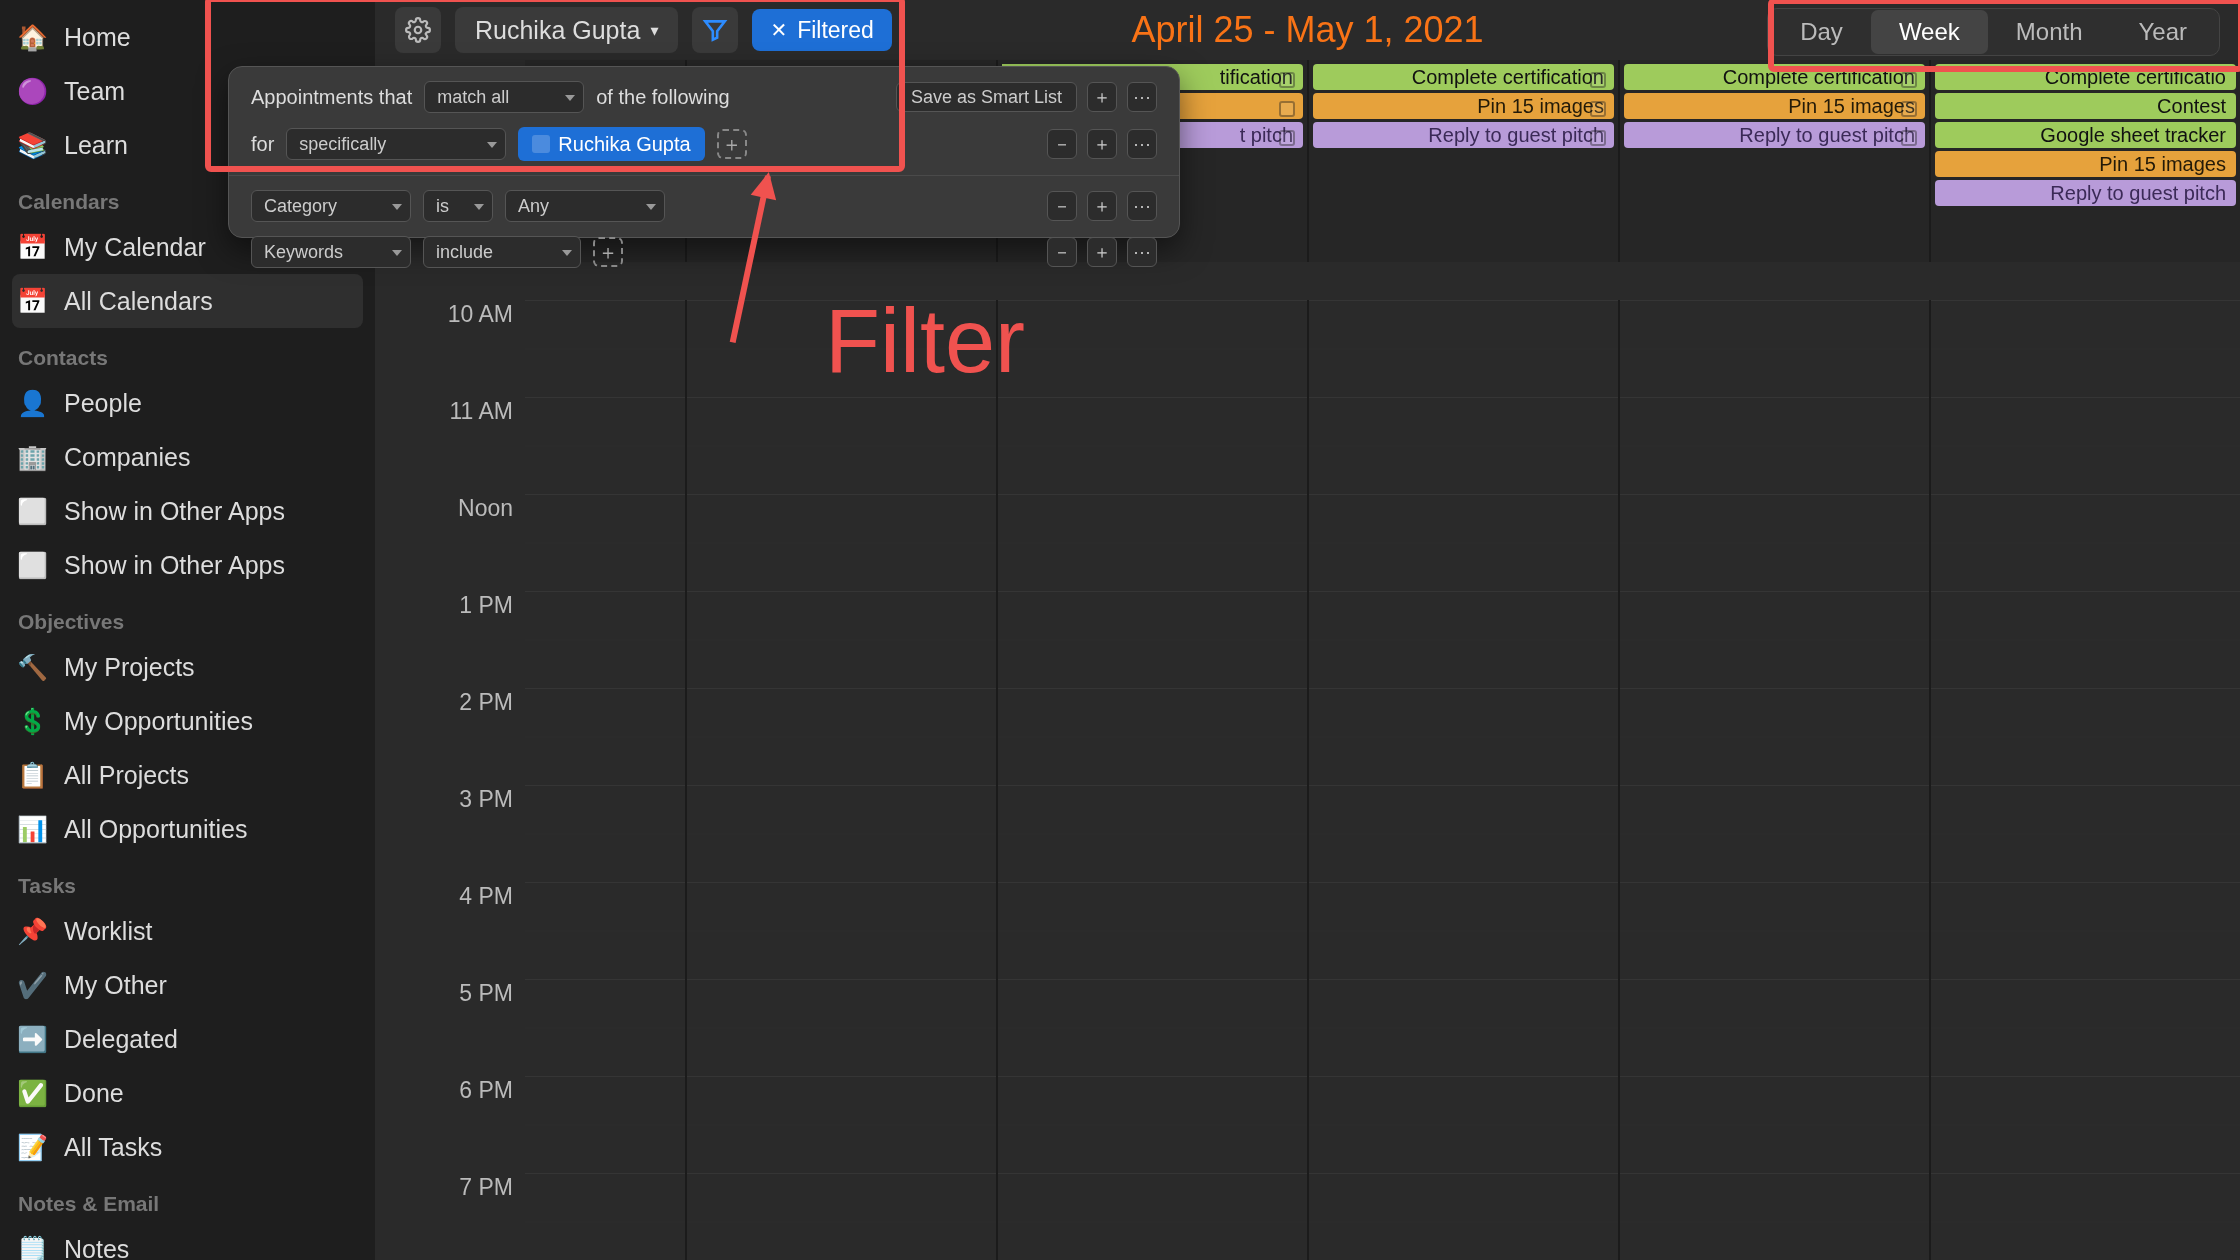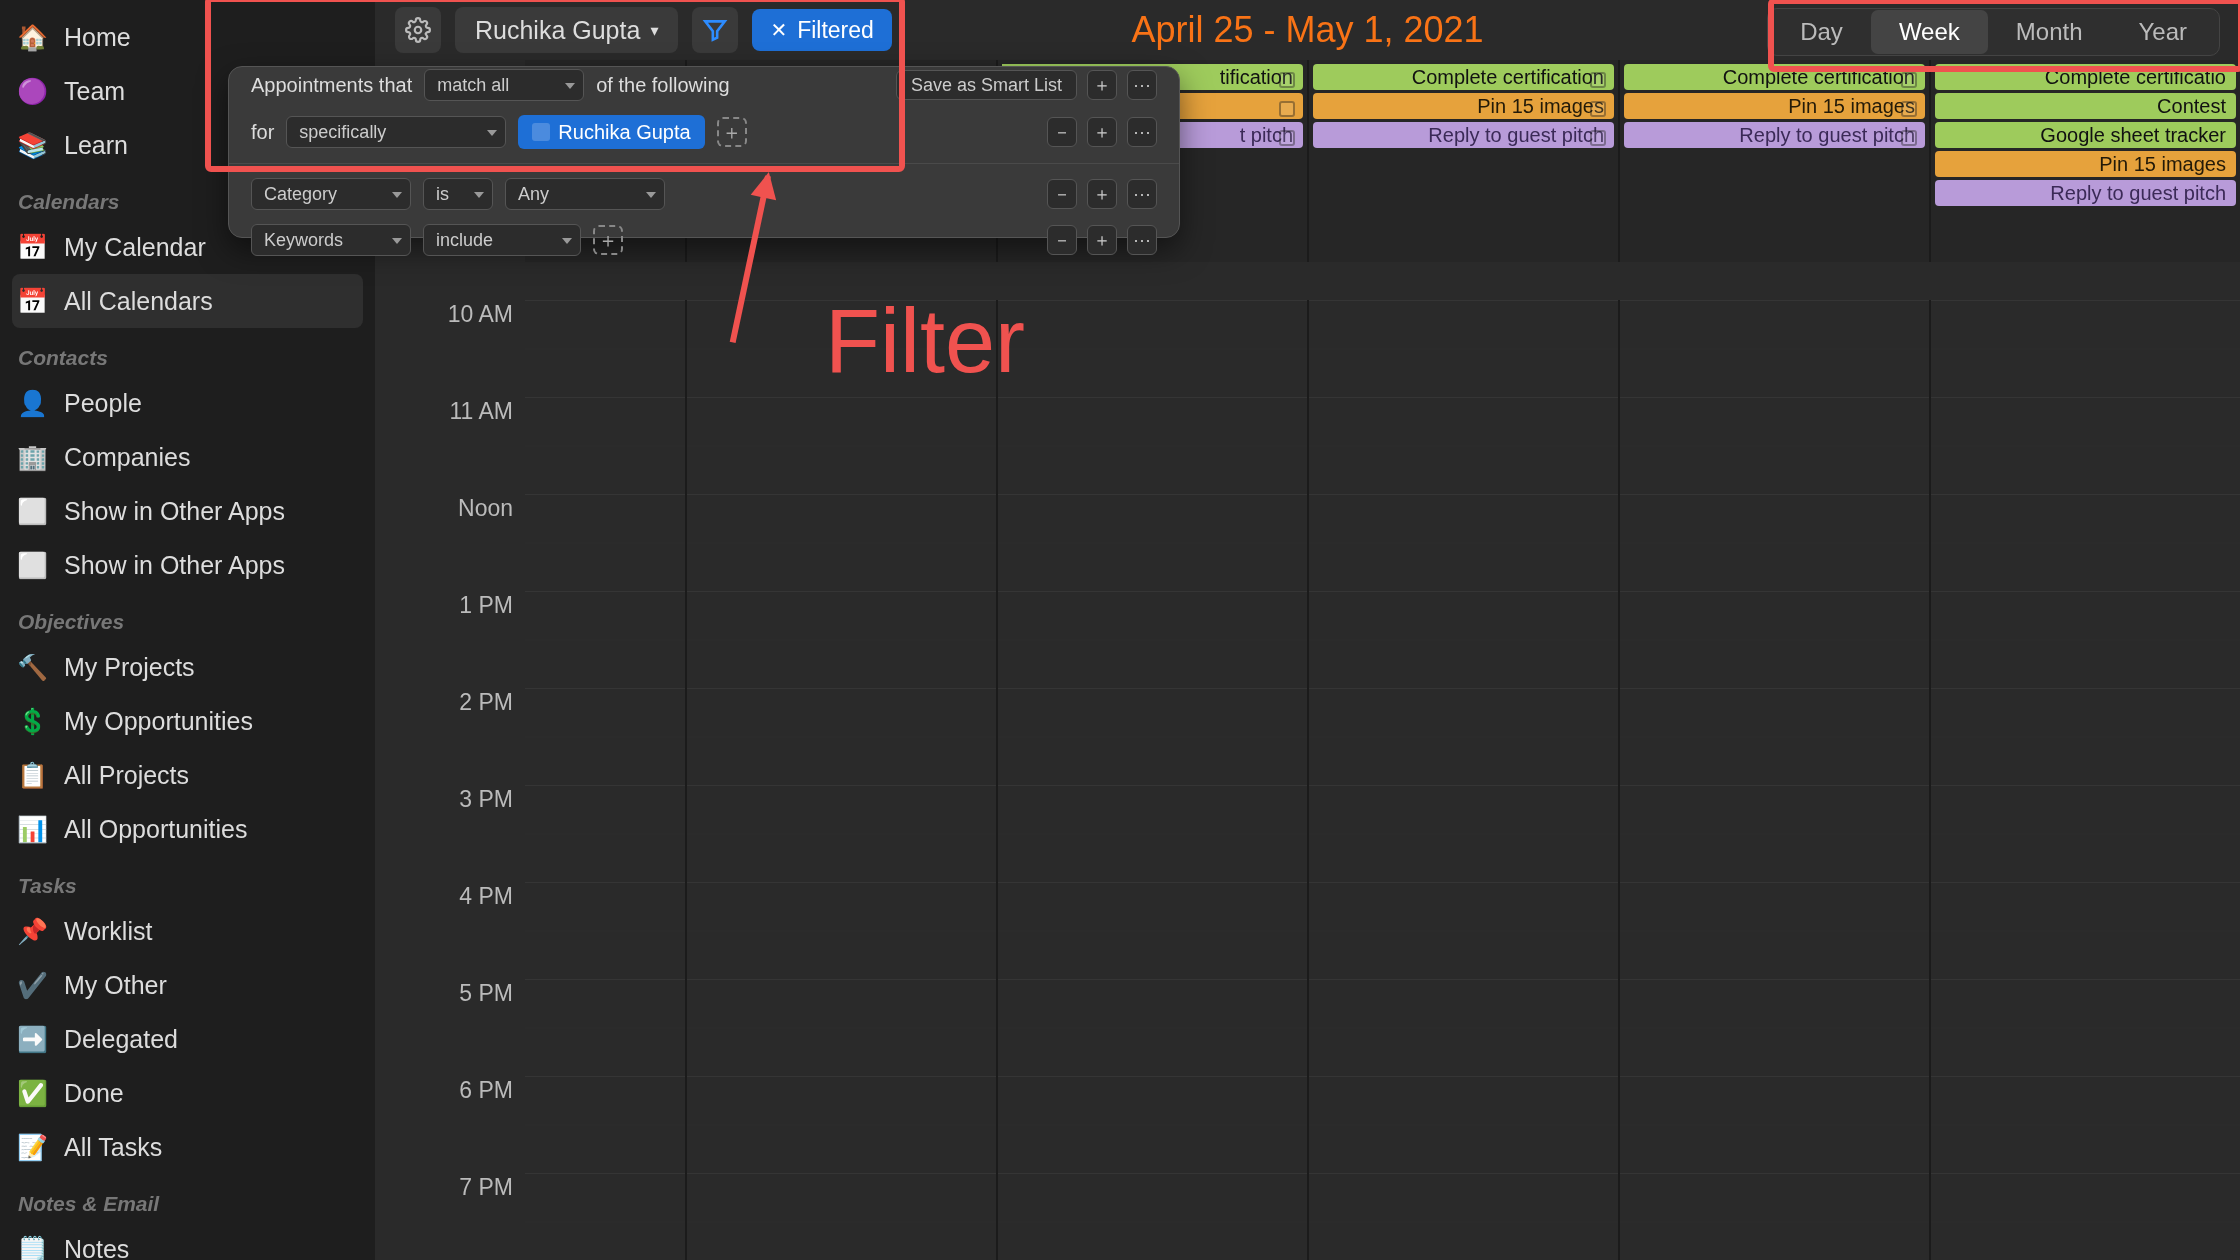--- a/index.html
+++ b/index.html
@@ -10,21 +10,21 @@
     position: absolute; left: 0; top: 0; width: 375px; height: 100%;
     background: #1e1e1e; padding: 10px 0 0 0; font-size: 25px;
   }
   .side-item {
     display: flex; align-items: center; gap: 16px;
     padding: 12px 18px; color: #ddd; cursor: pointer;
   }
   .side-item.active { background: #2f2f2f; border-radius: 8px; margin: 0 12px; padding: 12px 6px 12px 6px; }
   .side-icon { width: 30px; height: 30px; display:inline-flex; align-items:center; justify-content:center; }
   .side-section {
-    padding: 18px 18px 6px 18px; color: #777; font-size: 21px; font-weight: 600; font-style: italic;
+    padding: 18px 18px 6px 18px; color: #777; font-size: 21px; font-weight: 600;
   }
 
   
   .topbar {
     position: absolute; left: 375px; right: 0; top: 0; height: 60px;
     display: flex; align-items: center; padding: 0 20px;
   }
   .title {
     position:absolute; left:50%; transform:translateX(-50%);
     color:#f97316; font-size: 36px; font-weight:400;
@@ -65,21 +65,21 @@
     content:""; position:absolute; top:-4px; left:-10px;
     border-left:13px solid transparent; border-right:13px solid transparent;
     border-bottom:26px solid #f0524f;
   }
 
   
   .filter-panel {
     position:absolute; left:228px; top:66px; width:952px; height:172px;
     background:#3a3a3a; border:1px solid #555; border-radius:14px;
     box-shadow:0 12px 30px rgba(0,0,0,.5);
-    padding:2px 22px; font-size:20px; color:#ddd;
+    padding:14px 22px; font-size:20px; color:#ddd;
   }
   .fp-row { display:flex; align-items:center; gap:12px; margin-bottom:14px; }
   .fp-row.last { margin-bottom:0; }
   .fp-label { white-space:nowrap; }
   .fp-select {
     background:#2c2c2c; border:1px solid #555; border-radius:6px;
     height:32px; padding:0 28px 0 12px; color:#ccc; font-size:18px;
     position:relative; display:inline-flex; align-items:center;
   }
   .fp-select::after {

